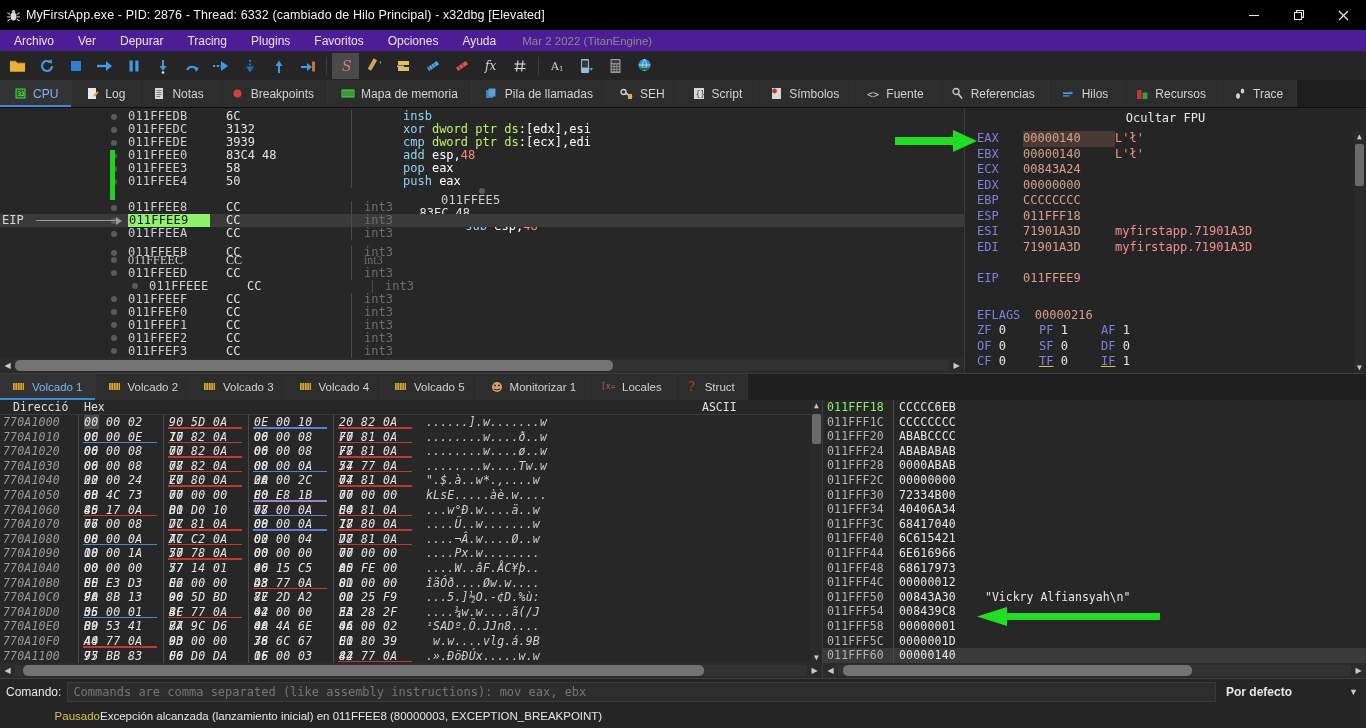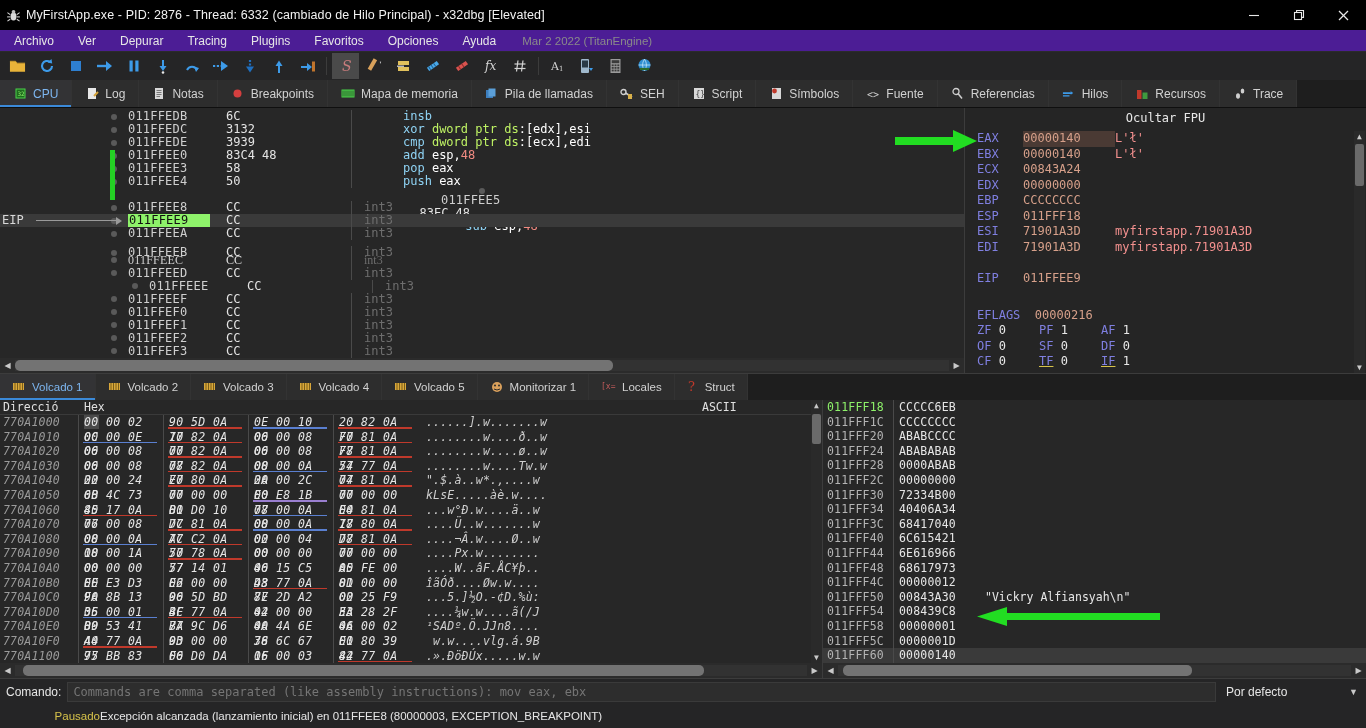--- a/index.html
+++ b/index.html
@@ -131,21 +131,21 @@
   }
   .btab.active{ background:#333335; color:#7db6f0; }
   .btab.active::after{ content:''; position:absolute; left:0; right:0; bottom:0; height:2px; background:#3b8ad9; }
 
   
   .lower{ height:278px; display:flex; flex-shrink:0; background:#1e1e1e; }
   .dump-wrap{ width:823px; display:flex; flex-direction:column; border-right:1px solid #3c3c3c; }
   .dump{ flex:1; position:relative; background:#272727; overflow:hidden;
          font-family:"DejaVu Sans Mono", monospace; font-size:11.5px; }
   .dhead{ height:15px; line-height:15px; display:flex; color:#e0e0e0; border-bottom:1px solid #3a3a3a;}
-  .dh-addr{ width:78px; padding-left:3px; }
+  .dh-addr{ width:78px; padding-left:13px; }
   .dh-hex{ flex:1; padding-left:6px; }
   .dh-ascii{ width:120px; }
   .drowh{ height:14.6px; line-height:14.6px; display:flex;font-style:italic; }
   .dh-a{ width:78px; color:#9a9a9a; padding-left:3px; letter-spacing:.2px; }
   .dgrp{ width:85px; position:relative; border-left:1px solid #4a4a4a; padding-left:5px; color:#e6e6e6; letter-spacing:.4px;}
   .dgrp .ul{ position:absolute; left:4px; right:6px; bottom:1px; height:1.5px; }
   .dgrp.sel .bsel{ background:#4a4a4a; }
   .dascii{ width:128px; color:#cfcfcf; padding-left:8px; white-space:pre; letter-spacing:.2px;}
 
   .stack-wrap{ flex:1; display:flex; flex-direction:column; }
@@ -157,21 +157,21 @@
   .s-addr.hl{ color:#8ef26a; }
   .s-val{ width:74px; color:#e6e6e6; border-left:1px solid #4a4a4a; padding-left:5px; letter-spacing:.2px;}
   .s-cmt{ padding-left:18px; color:#e6e6e6; }
 
   
   .cmdbar{ height:26px; background:#252526; display:flex; align-items:center; flex-shrink:0; border-top:1px solid #3c3c3c;}
   .cmd-label{ font-size:12px; color:#e6e6e6; padding:0 6px 0 6px; }
   .cmd-input{ flex:1; height:20px; background:#2d2d2d; border:1px solid #3a3a3a;
               color:#8a8a8a; font-family:"DejaVu Sans Mono", monospace; font-size:12px;
               padding:0 5px; line-height:18px; }
-  .cmd-right{ width:150px; display:flex; align-items:center; gap:14px; padding-left:10px; }
+  .cmd-right{ width:150px; display:flex; align-items:center; gap:14px; padding-left:10px;font-weight:bold; }
   .cmd-right .lbl{ font-size:12px; color:#e6e6e6; }
   .cmd-right .chev{ color:#c9c9c9; font-size:9px; margin-left:auto; padding-right:8px;}
 
   
   .statusbar{ height:24px; background:#252526; display:flex; align-items:center; flex-shrink:0;}
   .st-paused{ width:100px; text-align:right; font-size:11.5px; color:#d6c24a; }
   .st-msg{ font-size:11.5px; color:#e6e6e6; }
 
   
   .ann{ position:absolute; z-index:50; pointer-events:none; }

